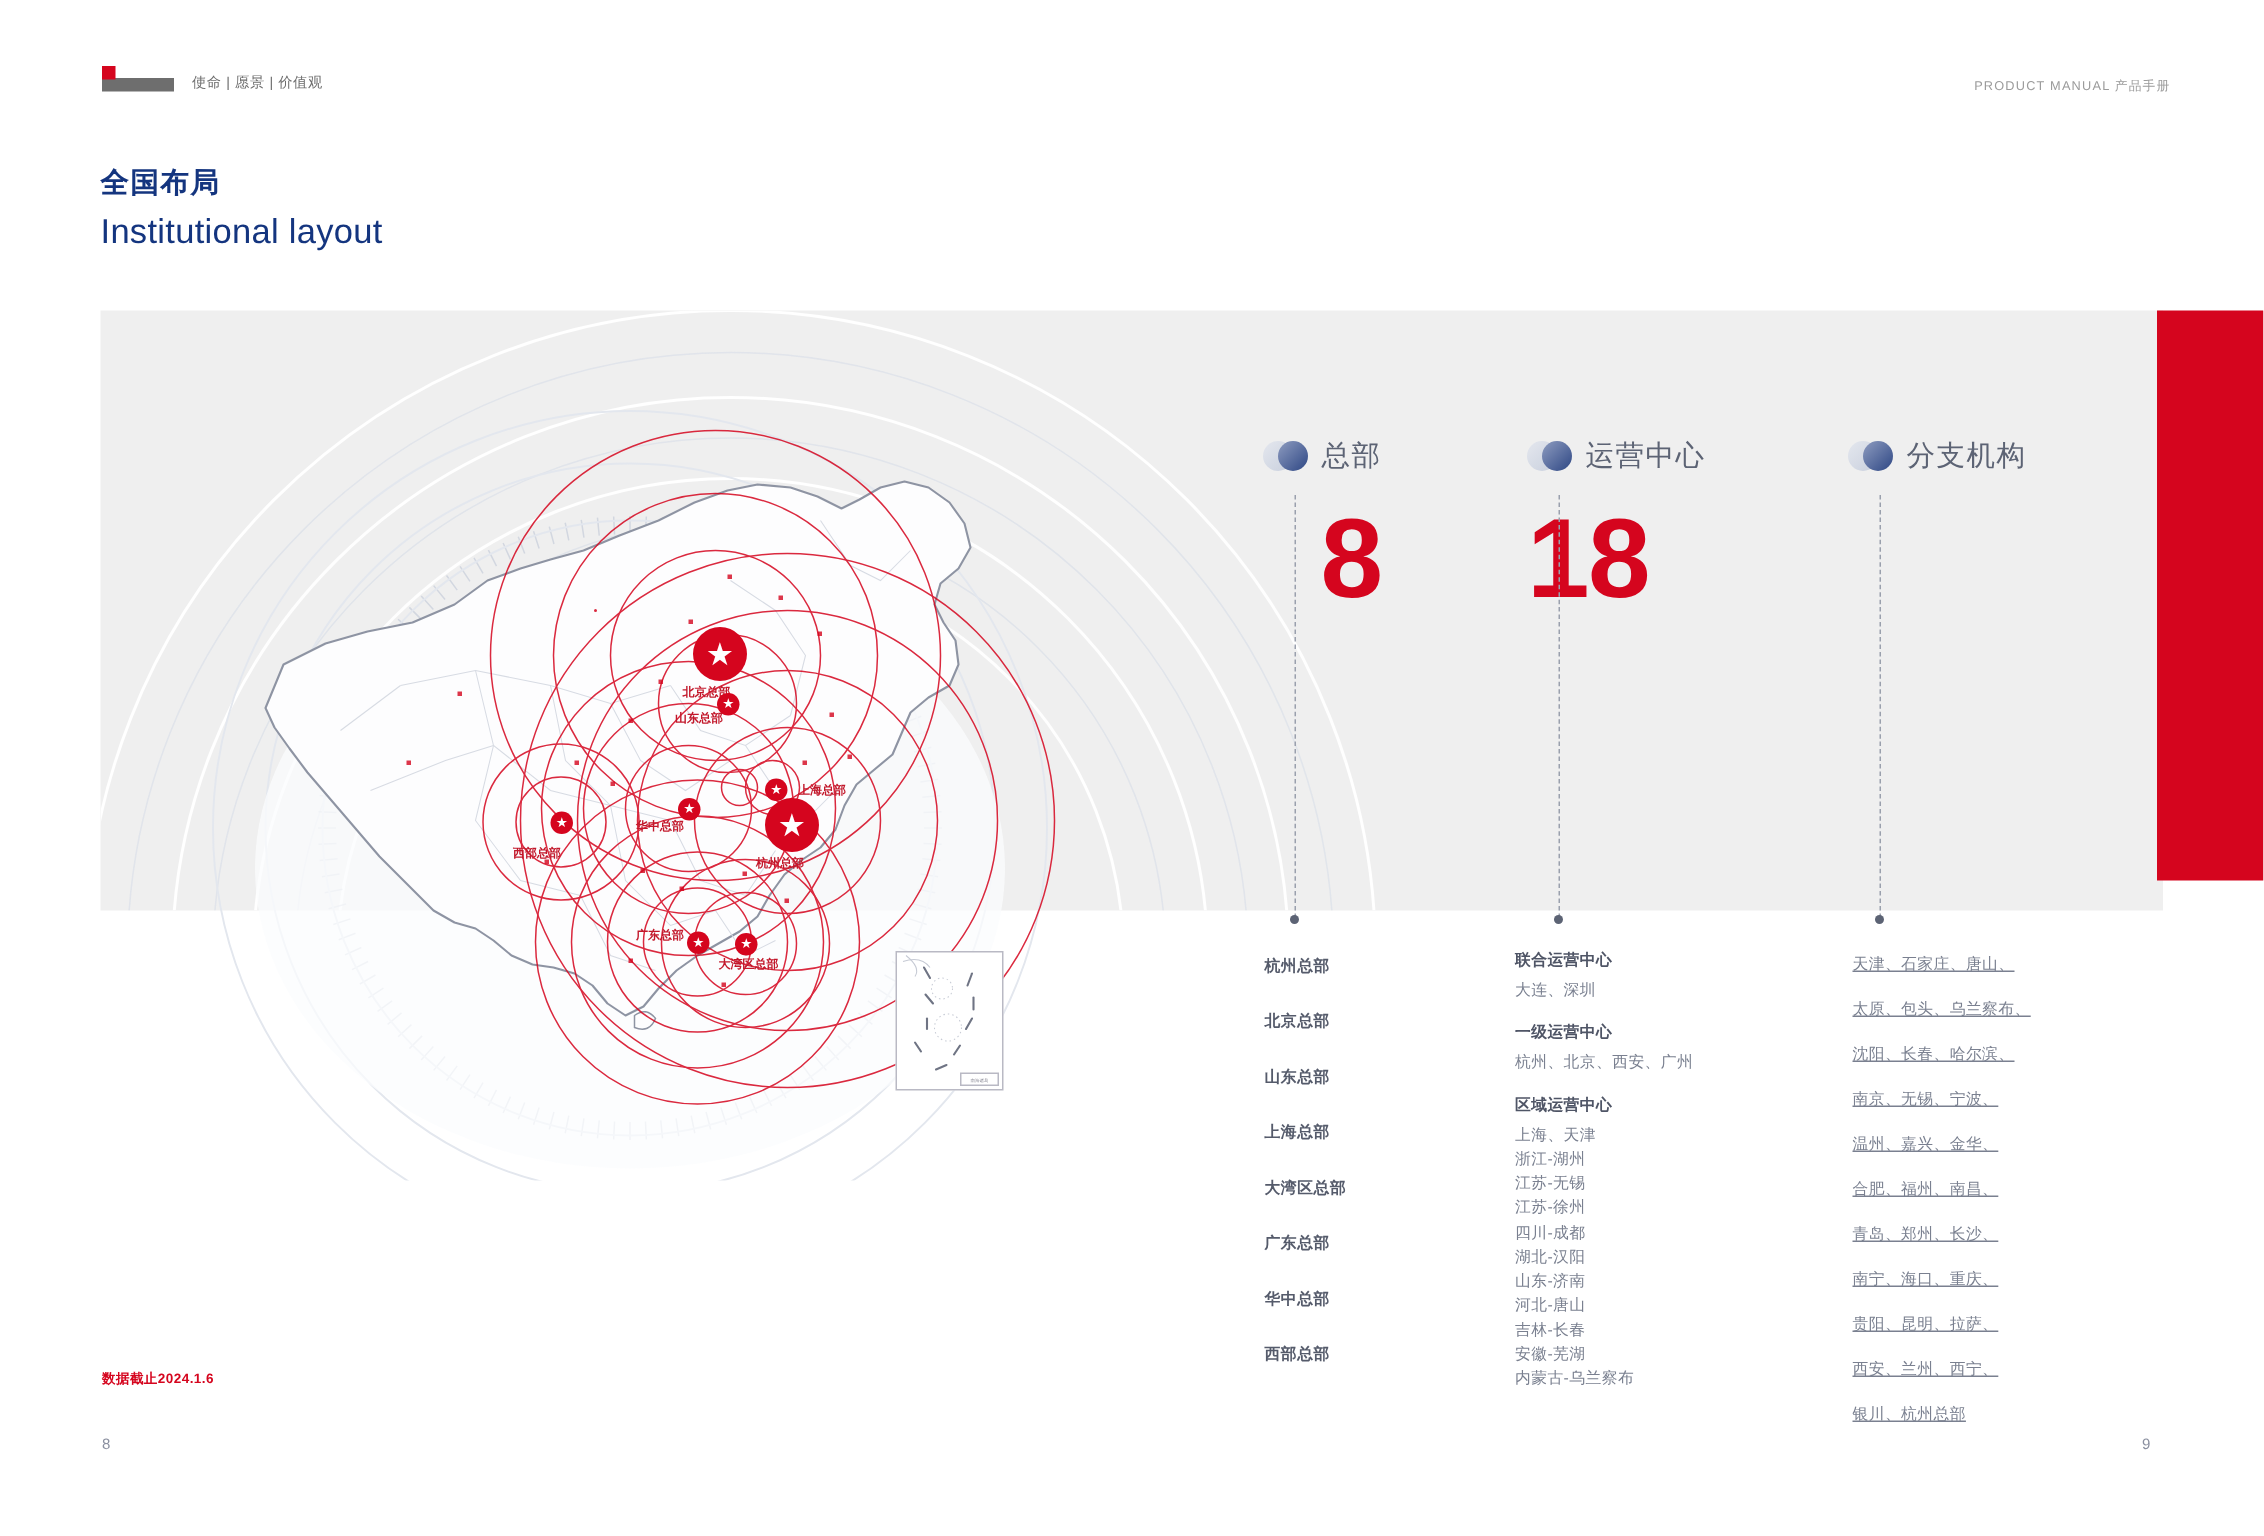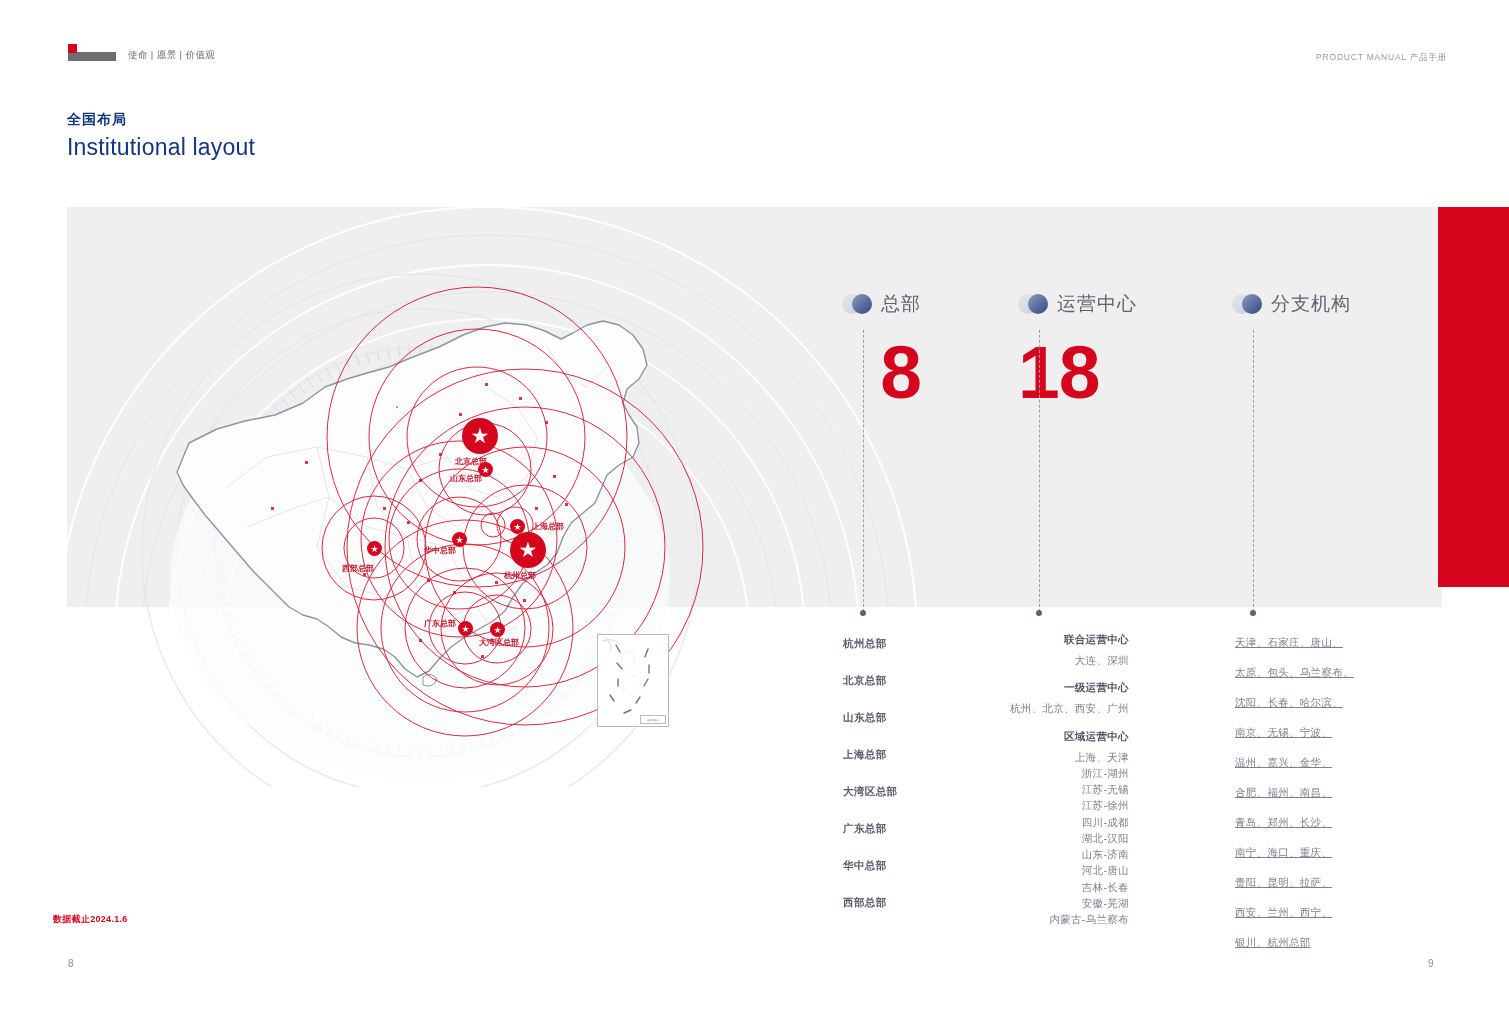--- a/index.html
+++ b/index.html
@@ -15,21 +15,21 @@
   .header { position:absolute; top:48px; left:0; width:1509px; height:30px; }
   .logo-wrap { position:absolute; left:60px; top:0; display:flex; align-items:center; }
   .logo-mark { position:relative; width:56px; height:14px; }
   .logo-bar { position:absolute; left:8px; top:4px; width:48px; height:9px; background:#6e6e6e; }
   .logo-sq { position:absolute; left:8px; top:-4px; width:9px; height:9px; background:#d5051e; }
   .logo-text { margin-left:12px; font-size:9.5px; color:#6d6d6d; letter-spacing:.4px; white-space:nowrap; }
   .header-right { position:absolute; right:62px; top:4px; font-size:8.5px; color:#9b9b9b; letter-spacing:.8px; white-space:nowrap; }
 
   
   .title-block { position:absolute; left:67px; top:110px; color:#14357f; }
-  .title-cn { font-size:14px; font-weight:bold; letter-spacing:1px; line-height:1.35; color:#14357f; }
+  .title-cn { font-size:19px; font-weight:bold; letter-spacing:1px; line-height:1.35; color:#14357f; }
   .title-en { font-size:23px; font-weight:400; letter-spacing:.2px; line-height:1.4; color:#14357f; margin-top:2px; }
 
   
   .panel { position:absolute; left:67px; top:207px; width:1375px; height:400px; background:#efefef; overflow:hidden; }
   .panel-arcs { position:absolute; inset:0; }
   .red-block { position:absolute; left:1438px; top:207px; width:71px; height:380px; background:#d5051e; }
 
   
   .map-area { position:absolute; left:67px; top:207px; width:700px; height:580px; overflow:visible; }
   .map-svg { position:absolute; left:0; top:0; }
@@ -50,27 +50,27 @@
   .dot-b { position:absolute; left:10px; top:0; width:20px; height:20px; border-radius:50%;
            background:linear-gradient(135deg,#8e9cc0 0%,#2e4784 100%); }
   .stat-title { font-size:19px; color:#5c6374; letter-spacing:1px; }
   .stat-num { font-size:75px; font-weight:bold; color:#d5051e; line-height:1; letter-spacing:-1px; margin-top:18px; }
   .dash-line { position:absolute; width:1px; border-left:1px dashed #9aa0ad; }
   .dash-dot { position:absolute; width:6px; height:6px; border-radius:50%; background:#5c6374; }
 
   
   .list { position:absolute; font-size:10.5px; color:#6b7080; }
   .list-hq .row { font-weight:bold; color:#555b6b; margin-bottom:23px; letter-spacing:.4px; }
-  .grp { margin-bottom:13px;text-align:right; }
+  .grp { margin-bottom:13px; }
   .grp-title { font-weight:bold; color:#4f5566; margin-bottom:5px; letter-spacing:.3px; }
   .grp-item { color:#7a8090; line-height:1.55; letter-spacing:.3px; }
   .list-branch .row { color:#7a8090; margin-bottom:16px; letter-spacing:.3px;text-decoration:underline; }
 
   
-  .footnote { position:absolute; left:53px; top:913px; font-size:9px; font-weight:bold; color:#d5051e; letter-spacing:.3px; }
+  .footnote { position:absolute; left:68px; top:913px; font-size:9px; font-weight:bold; color:#d5051e; letter-spacing:.3px; }
   .pg { position:absolute; font-size:10px; color:#8b90a0; }
   .pg-left { left:68px; top:958px; }
   .pg-right { left:1428px; top:958px; }
 </style>
 </head>
 <body>
 
 <div class="page">
 
   <div class="header">

